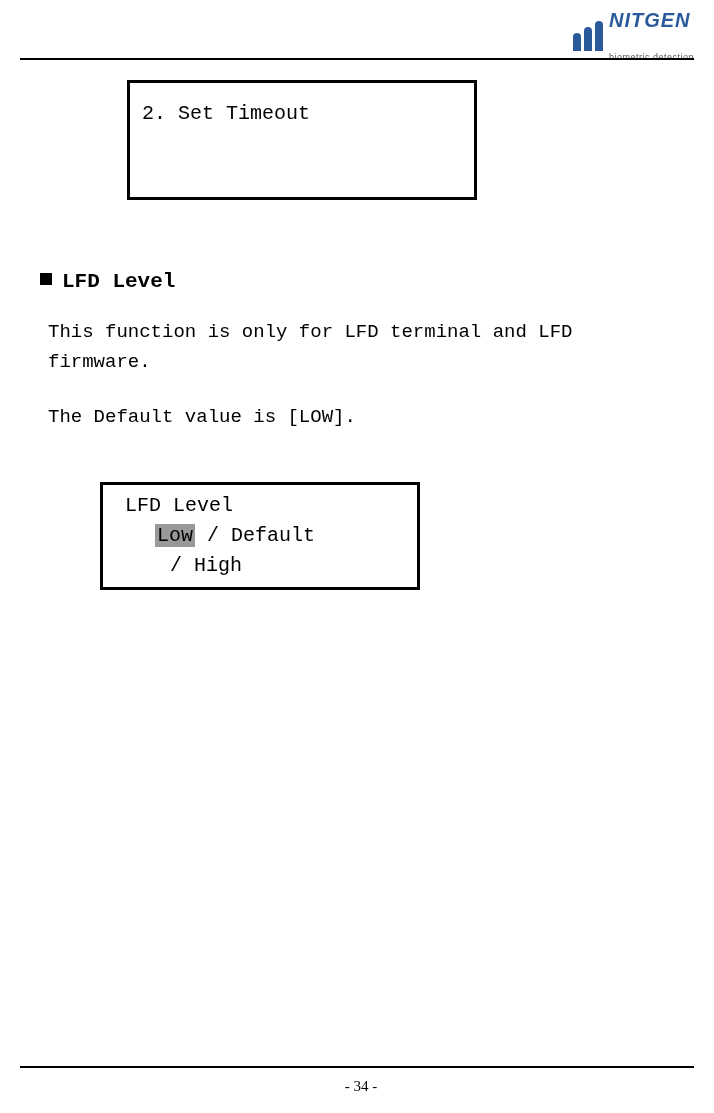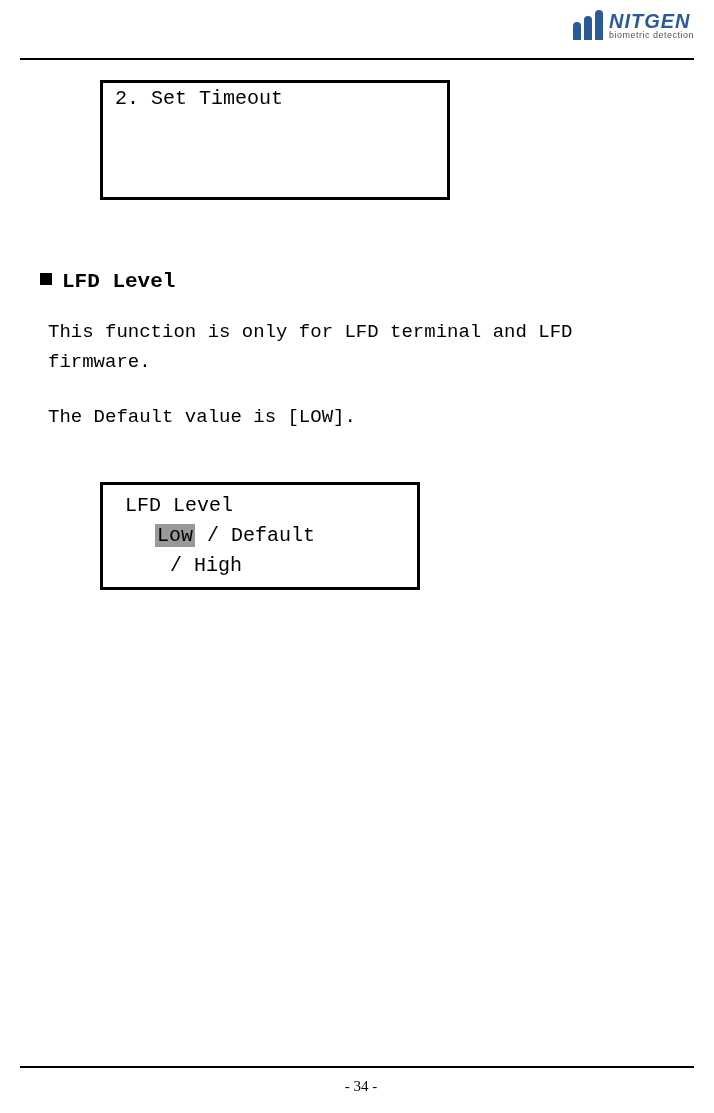--- a/index.html
+++ b/index.html
@@ -1,18 +1,19 @@
 <!DOCTYPE html>
 <html><head>
   <meta charset="utf-8">
   <style>
     * {
       margin: 0;
       padding: 0;
       box-sizing: border-box;
+      gap: 23px;
     }
     body {
       width: 714px;
       height: 1113px;
       background: white;
       font-family: "Courier New", monospace;
       position: relative;
     }
     .header {
       position: absolute;
@@ -63,24 +64,24 @@
       background: black;
     }
     .content {
       position: absolute;
       top: 80px;
       left: 40px;
       right: 40px;
     }
     .lcd-box {
       border: 3px solid black;
-      padding: 1px 12px;
+      padding: 16px 12px;
       width: 350px;
       min-height: 120px;
-      margin-left: 60px;
+      margin-left: 87px;
       font-size: 20px;
       line-height: 1.5;
       font-family: "Courier New", monospace;
     }
     .lcd-box-2 {
       border: 3px solid black;
       padding: 6px 12px;
       width: 320px;
       margin-left: 60px;
       font-size: 20px;

